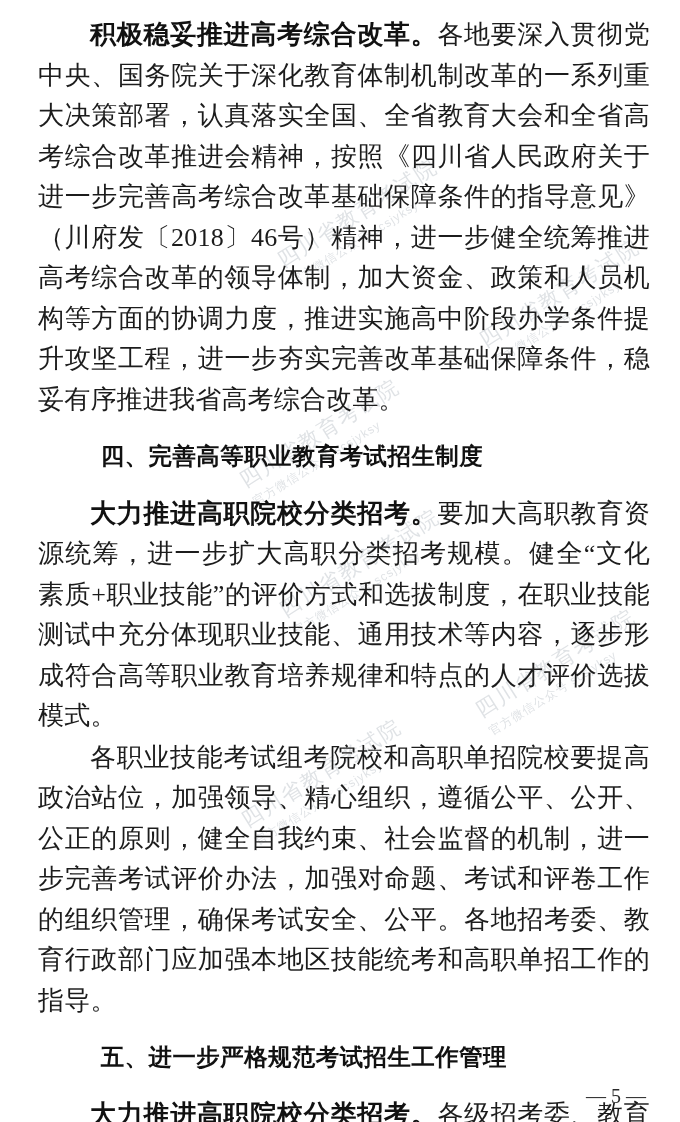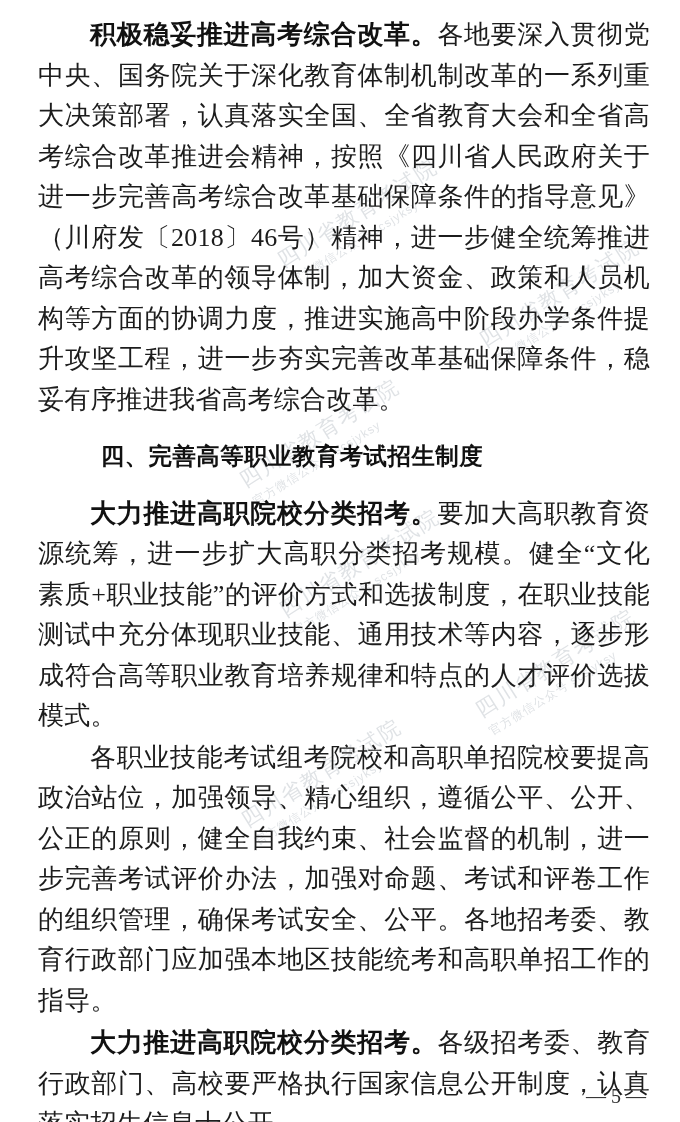--- a/index.html
+++ b/index.html
@@ -133,19 +133,20 @@
 
     <p class="para"><span class="lead">积极稳妥推进高考综合改革。</span><span>各地要深入贯彻党中央、国务院关于深化教育体制机制改革的一系列重大决策部署，认真落实全国、全省教育大会和全省高考综合改革推进会精神，按照《四川省人民政府关于进一步完善高考综合改革基础保障条件的指导意见》（川府发〔2018〕46号）精神，进一步健全统筹推进高考综合改革的领导体制，加大资金、政策和人员机构等方面的协调力度，推进实施高中阶段办学条件提升攻坚工程，进一步夯实完善改革基础保障条件，稳妥有序推进我省高考综合改革。</span></p>
 
     <h2 class="heading">四、完善高等职业教育考试招生制度</h2>
 
     <p class="para"><span class="lead">大力推进高职院校分类招考。</span><span>要加大高职教育资源统筹，进一步扩大高职分类招考规模。健全“文化素质+职业技能”的评价方式和选拔制度，在职业技能测试中充分体现职业技能、通用技术等内容，逐步形成符合高等职业教育培养规律和特点的人才评价选拔模式。</span></p>
 
     <p class="para"><span>各职业技能考试组考院校和高职单招院校要提高政治站位，加强领导、精心组织，遵循公平、公开、公正的原则，健全自我约束、社会监督的机制，进一步完善考试评价办法，加强对命题、考试和评卷工作的组织管理，确保考试安全、公平。各地招考委、教育行政部门应加强本地区技能统考和高职单招工作的指导。</span></p>
 
 
+    <h2 class="heading">五、进一步严格规范考试招生工作管理</h2>
 
     <p class="para"><span class="lead">大力推进高职院校分类招考。</span><span>各级招考委、教育行政部门、高校要严格执行国家信息公开制度，认真落实招生信息十公开，</span></p>
 
   </div>
 
   <div class="page-number">— 5 —</div>
 </div>
 
 </body></html>

